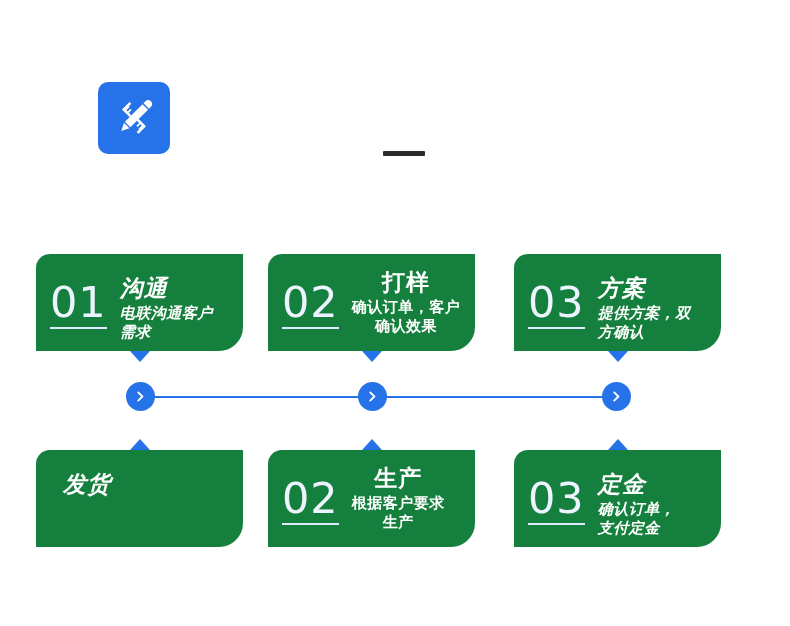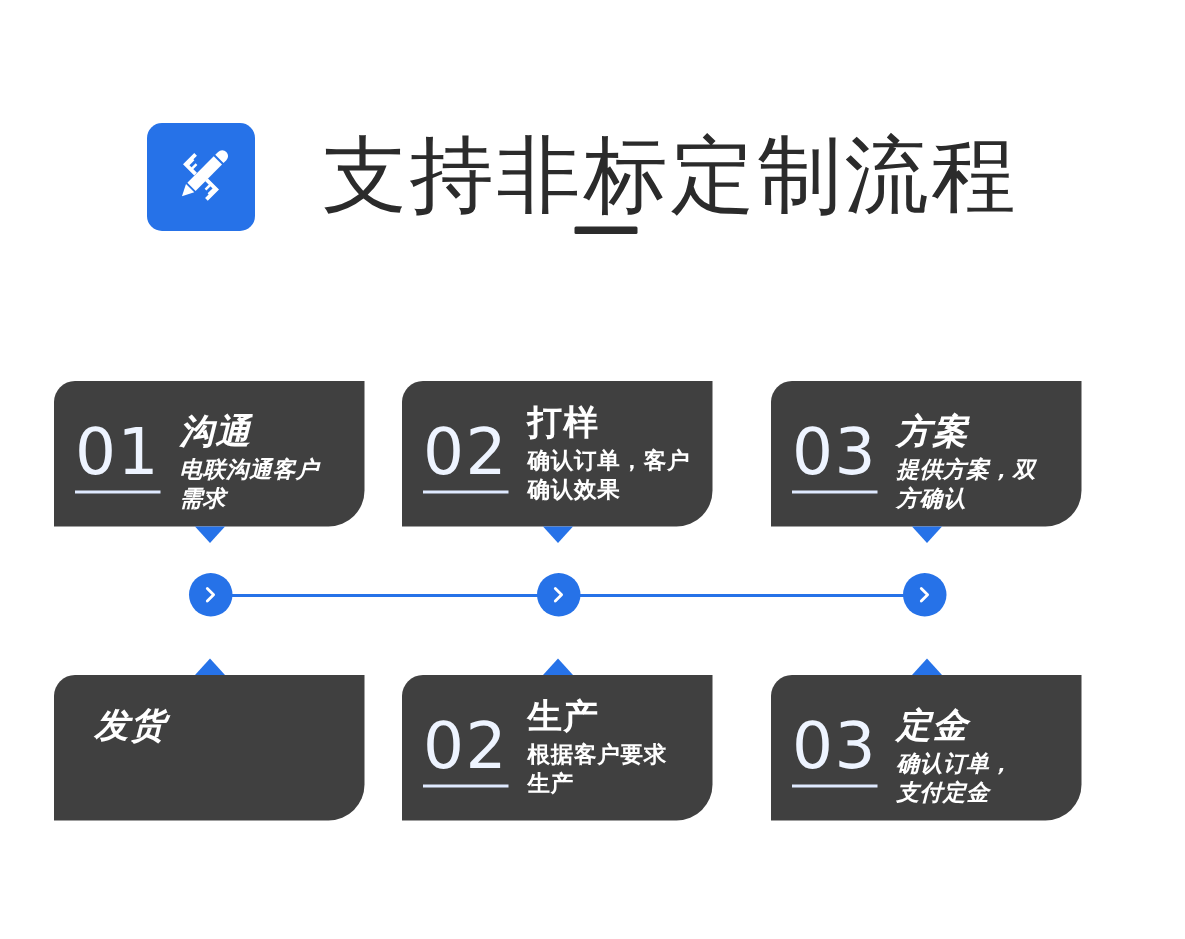--- a/index.html
+++ b/index.html
@@ -53,21 +53,21 @@
     font-size:19px;
     color:#2b2b2b;
     letter-spacing:1px;
     font-family:"DejaVu Sans","Liberation Sans",sans-serif;
   }
 
   
   .card{
     position:absolute;
     width:207px;height:97px;
-    background:#404040;
+    background:#15803d;
     border-radius:14px 0 24px 0;
     box-sizing:border-box;
   }
   .card .tail{
     position:absolute;
     left:50%;
     width:0;height:0;
     margin-left:-10px;
     border-left:10px solid transparent;
     border-right:10px solid transparent;
@@ -125,21 +125,21 @@
     font-size:15px;
     font-weight:700;
     color:#ffffff;
     line-height:1.25;
     letter-spacing:0.5px;
     font-family:"DejaVu Sans","Liberation Sans",sans-serif;
     white-space:pre-line;
   }
 
   
-  .card.t-high .card-text{ padding-top:0px; }
+  .card.t-high .card-text{ padding-top:0px;text-align:center; }
   .card.t-low  .card-text{ padding-top:6px;font-style:italic; }
 
   
   .connector{
     position:absolute;
     left:0;top:370px;width:790px;height:56px;
   }
   .conn-line{
     position:absolute;
     top:26px;height:2px;
@@ -172,21 +172,20 @@
 
         <path d="M17.5 6.0 L10.0 13.5 L17.5 21.0 L19.3 19.2 L13.6 13.5 L19.3 7.8 Z" fill="#ffffff"></path>
         <path d="M12.6 13.5 L16.4 9.7 L17.6 10.9 L13.8 14.7 Z" fill="#ffffff"></path>
         <path d="M14.6 16.6 L18.4 12.8 L19.6 14.0 L15.8 17.8 Z" fill="#ffffff"></path>
 
         <path d="M26.5 22.8 L34.0 30.3 L26.5 37.8 L24.7 36.0 L30.4 30.3 L24.7 24.6 Z" fill="#ffffff"></path>
         <path d="M31.4 30.3 L27.6 34.1 L26.4 32.9 L30.2 29.1 Z" fill="#ffffff"></path>
         <path d="M29.4 27.2 L25.6 31.0 L24.4 29.8 L28.2 26.0 Z" fill="#ffffff"></path>
       </svg>
     </div>
-    <div class="page-title">支持非标定制流程</div>
   </div>
 
   <div class="title-rule"></div>
 </div>
 
 <div class="card down t-low" style="left:36px;top:254px;" id="c0">
     <div class="tail"></div>
     <div class="card-inner">
       <div class="card-num-wrap">
         <div class="card-num">01</div>

